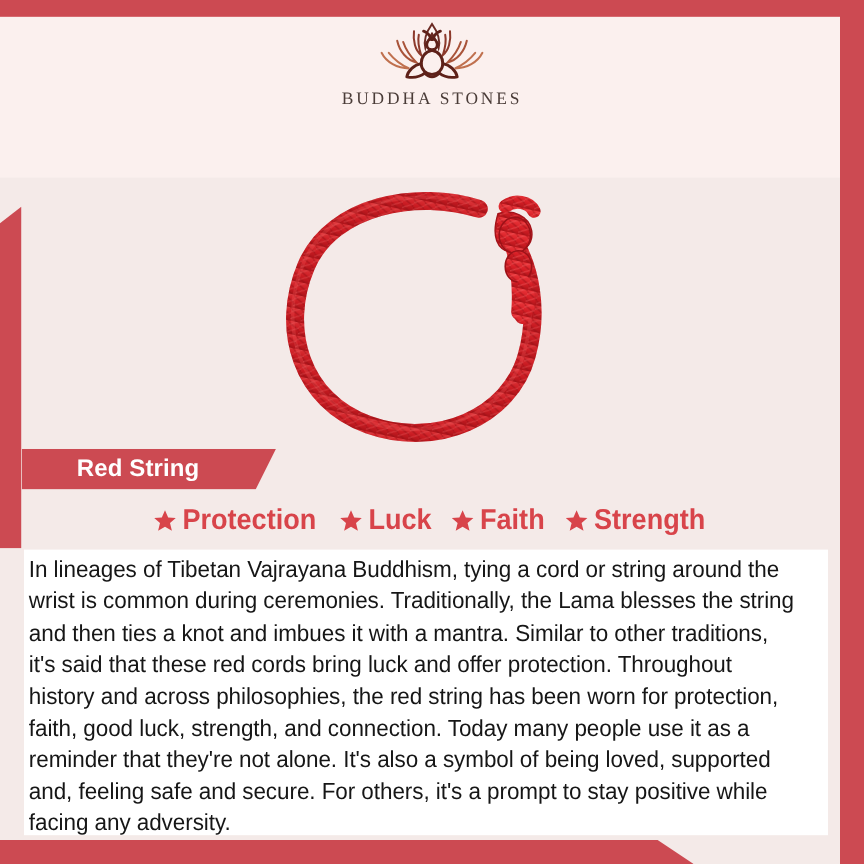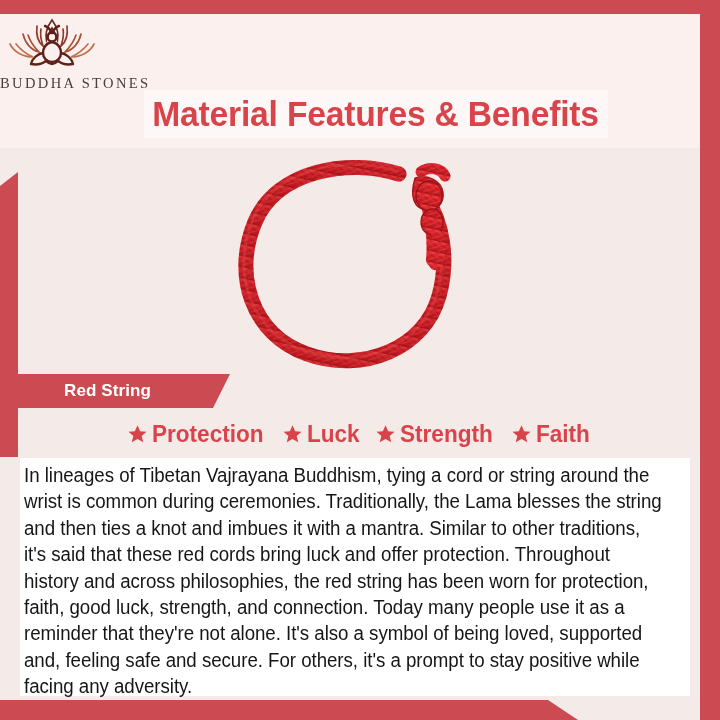--- a/index.html
+++ b/index.html
@@ -64,20 +64,21 @@
     clip-path: polygon(0 0, 548px 0, 578px 20px, 0 20px);
   }
 
   
   .logo-wrap {
     position: absolute;
     left: 0; top: 16px;
     width: 720px;
     display: flex;
     flex-direction: column;
+    align-items: center;
   }
   .logo-mark {
     width: 104px;
     height: 56px;
     display: block;
   }
   .logo-word {
     margin-top: 3px;
     font-family: "Liberation Serif", serif;
     font-size: 14.5px;
@@ -125,21 +126,21 @@
     min-width: 212px;
     background: #cc4a52;
     clip-path: polygon(0 0, 100% 0, calc(100% - 17px) 100%, 0 100%);
     display: flex;
     align-items: center;
     padding: 0 40px 0 46px;
     box-sizing: border-box;
   }
   .label-text {
     color: #ffffff;
-    font-size: 17px;
+    font-size: 20px;
     font-weight: bold;
     letter-spacing: 0.1px;
     white-space: nowrap;
   }
 
   
   .benefits-row {
     position: absolute;
     left: 18px; top: 420px;
     width: 684px; height: 32px;
@@ -218,23 +219,20 @@
         <path d="M43 37 C37 38 32 43 31 48 C36 49 42 48 46 45"></path>
         <path d="M61 37 C67 38 72 43 73 48 C68 49 62 48 58 45"></path>
         <path d="M46 45 C48 47 50 48 52 48 C54 48 56 47 58 45"></path>
         <path d="M52 17 C50 13 48 11 45 10"></path>
         <path d="M52 17 C54 13 56 11 59 10"></path>
       </g>
     </svg>
     <div class="logo-word">BUDDHA STONES</div>
   </div>
 
-  <div class="title-panel">
-    <div class="title-text">Material Features &amp; Benefits</div>
-  </div>
 
   <div class="product-area">
     <svg class="bracelet-svg" width="260" height="222" viewBox="0 0 260 222">
       <defs>
         <linearGradient id="cordg" x1="0" y1="0" x2="0" y2="1">
           <stop offset="0" stop-color="#e8353a"></stop>
           <stop offset="0.5" stop-color="#d81f26"></stop>
           <stop offset="1" stop-color="#b3151b"></stop>
         </linearGradient>
         <pattern id="braid" width="9" height="11" patternUnits="userSpaceOnUse" patternTransform="rotate(12)">
@@ -271,27 +269,27 @@
     <div class="benefit-item">
       <svg class="star-icon" viewBox="0 0 24 24">
         <path d="M12 1.5 L15.2 8.6 L22.8 9.3 L17 14.3 L18.9 22 L12 17.9 L5.1 22 L7 14.3 L1.2 9.3 L8.8 8.6 Z" fill="#d8444a"></path>
       </svg>
       <span class="benefit-label">Luck</span>
     </div>
     <div class="benefit-item">
       <svg class="star-icon" viewBox="0 0 24 24">
         <path d="M12 1.5 L15.2 8.6 L22.8 9.3 L17 14.3 L18.9 22 L12 17.9 L5.1 22 L7 14.3 L1.2 9.3 L8.8 8.6 Z" fill="#d8444a"></path>
       </svg>
+      <span class="benefit-label">Faith</span>
+    </div>
+    <div class="benefit-item">
+      <svg class="star-icon" viewBox="0 0 24 24">
+        <path d="M12 1.5 L15.2 8.6 L22.8 9.3 L17 14.3 L18.9 22 L12 17.9 L5.1 22 L7 14.3 L1.2 9.3 L8.8 8.6 Z" fill="#d8444a"></path>
+      </svg>
       <span class="benefit-label">Strength</span>
-    </div>
-    <div class="benefit-item">
-      <svg class="star-icon" viewBox="0 0 24 24">
-        <path d="M12 1.5 L15.2 8.6 L22.8 9.3 L17 14.3 L18.9 22 L12 17.9 L5.1 22 L7 14.3 L1.2 9.3 L8.8 8.6 Z" fill="#d8444a"></path>
-      </svg>
-      <span class="benefit-label">Faith</span>
     </div>
   </div>
 
   <div class="desc-panel">
     <p class="desc-text">In lineages of Tibetan Vajrayana Buddhism, tying a cord or string around the wrist is common during ceremonies. Traditionally, the Lama blesses the string and then ties a knot and imbues it with a mantra. Similar to other traditions, it's said that these red cords bring luck and offer protection. Throughout history and across philosophies, the red string has been worn for protection, faith, good luck, strength, and connection. Today many people use it as a reminder that they're not alone. It's also a symbol of being loved, supported and, feeling safe and secure. For others, it's a prompt to stay positive while facing any adversity.</p>
   </div>
 
 </div>
 
 </body></html>

